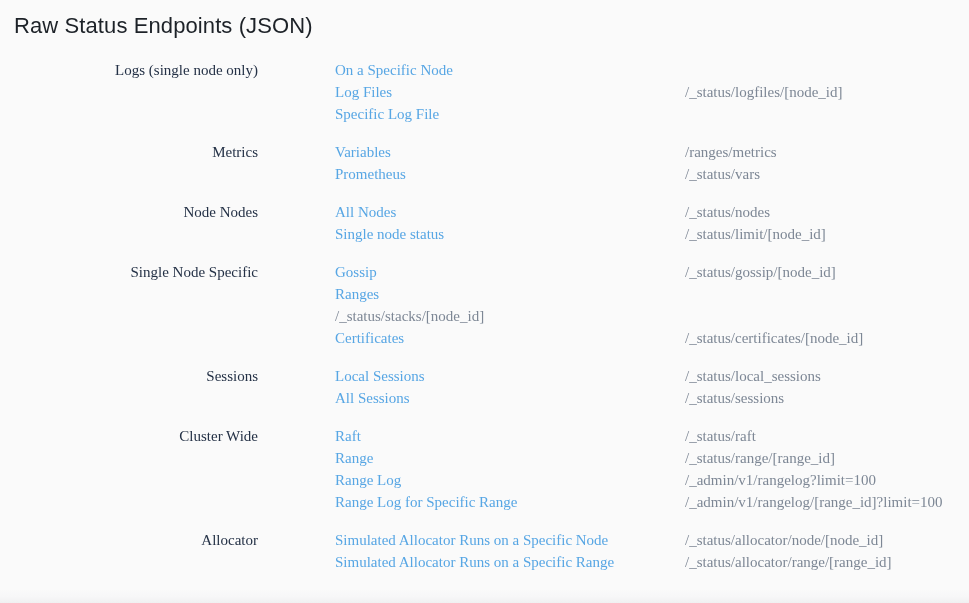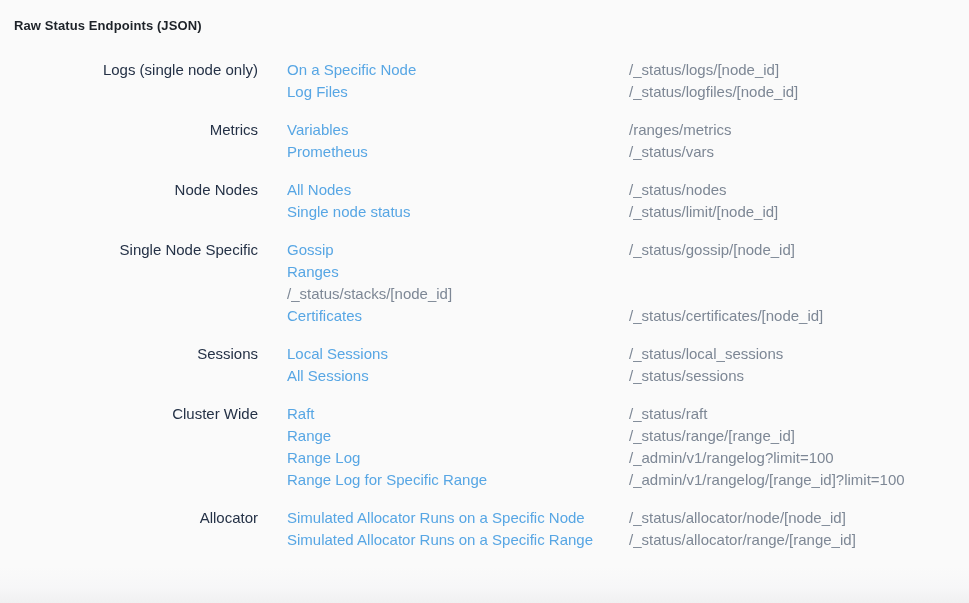--- a/index.html
+++ b/index.html
@@ -9,49 +9,51 @@
     background: #fafafa;
     font-family: "Liberation Sans", sans-serif;
   }
   .page {
     width: 969px; height: 603px;
     display: flex; flex-direction: column;
     background: #fafafa;
   }
   .title {
     margin: 13px 0 0 14px;
-    font-size: 13px;
-    font-weight: 700;
+    font-size: 22px;
+    font-weight: 400;
     letter-spacing: 0.1px;
     color: #1d2228;
     line-height: 26px;
   }
   .groups {
     margin-top: 20px;
     flex: 0 0 auto;
   }
   .group {
     display: grid;
     grid-template-columns: 258px 1fr;
     column-gap: 29px;
     margin-bottom: 16px;
+    font-family: Liberation Serif, serif;
   }
   .cat {
     text-align: right;
     color: #243146;
     font-size: 15px;
     line-height: 22px;
     font-weight: 400;
   }
   .entries { display: block; }
   .entry {
     display: grid;
     grid-template-columns: 321px 1fr;
-    column-gap: 21px;
+    column-gap: 29px;
     line-height: 22px;
+    margin-left: 48px;
   }
   .link {
     color: #57a6e4;
     font-size: 15px;
     line-height: 22px;
     text-decoration: none;
     cursor: pointer;
     white-space: nowrap;
   }
   .path {
@@ -69,27 +71,27 @@
 <body>
 
 <main class="page">
   <h1 class="title">Raw Status Endpoints (JSON)</h1>
   <div class="groups" id="groups">
       <div class="group">
         <div class="cat">Logs (single node only)</div>
         <div class="entries">
           <div class="entry">
             <a class="link">On a Specific Node</a>
-            <span class="path">/_status/logs/[node_id]</span>
           </div>
           <div class="entry">
             <a class="link">Log Files</a>
             <span class="path">/_status/logfiles/[node_id]</span>
           </div>
           <div class="entry">
+            <a class="link">Specific Log File</a>
           </div>
         </div>
       </div>
       <div class="group">
         <div class="cat">Metrics</div>
         <div class="entries">
           <div class="entry">
             <a class="link">Variables</a>
             <span class="path">/ranges/metrics</span>
           </div>

